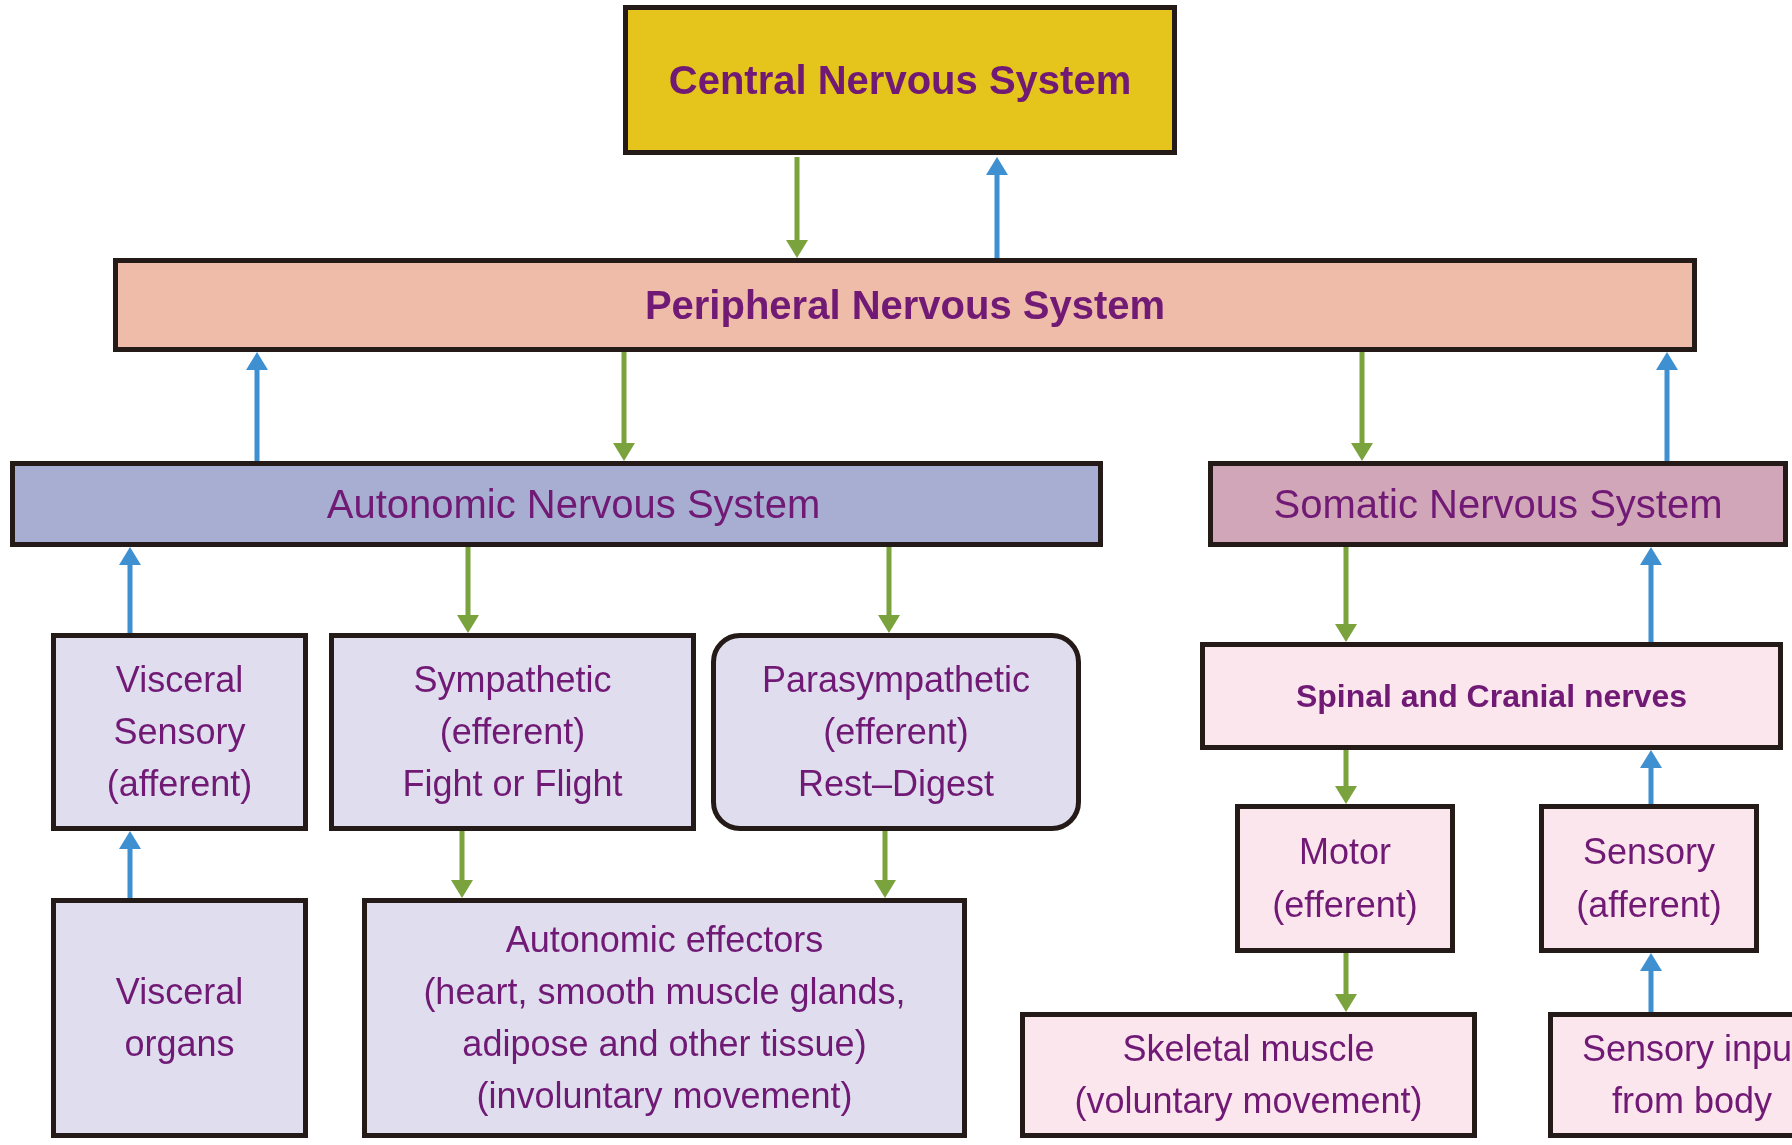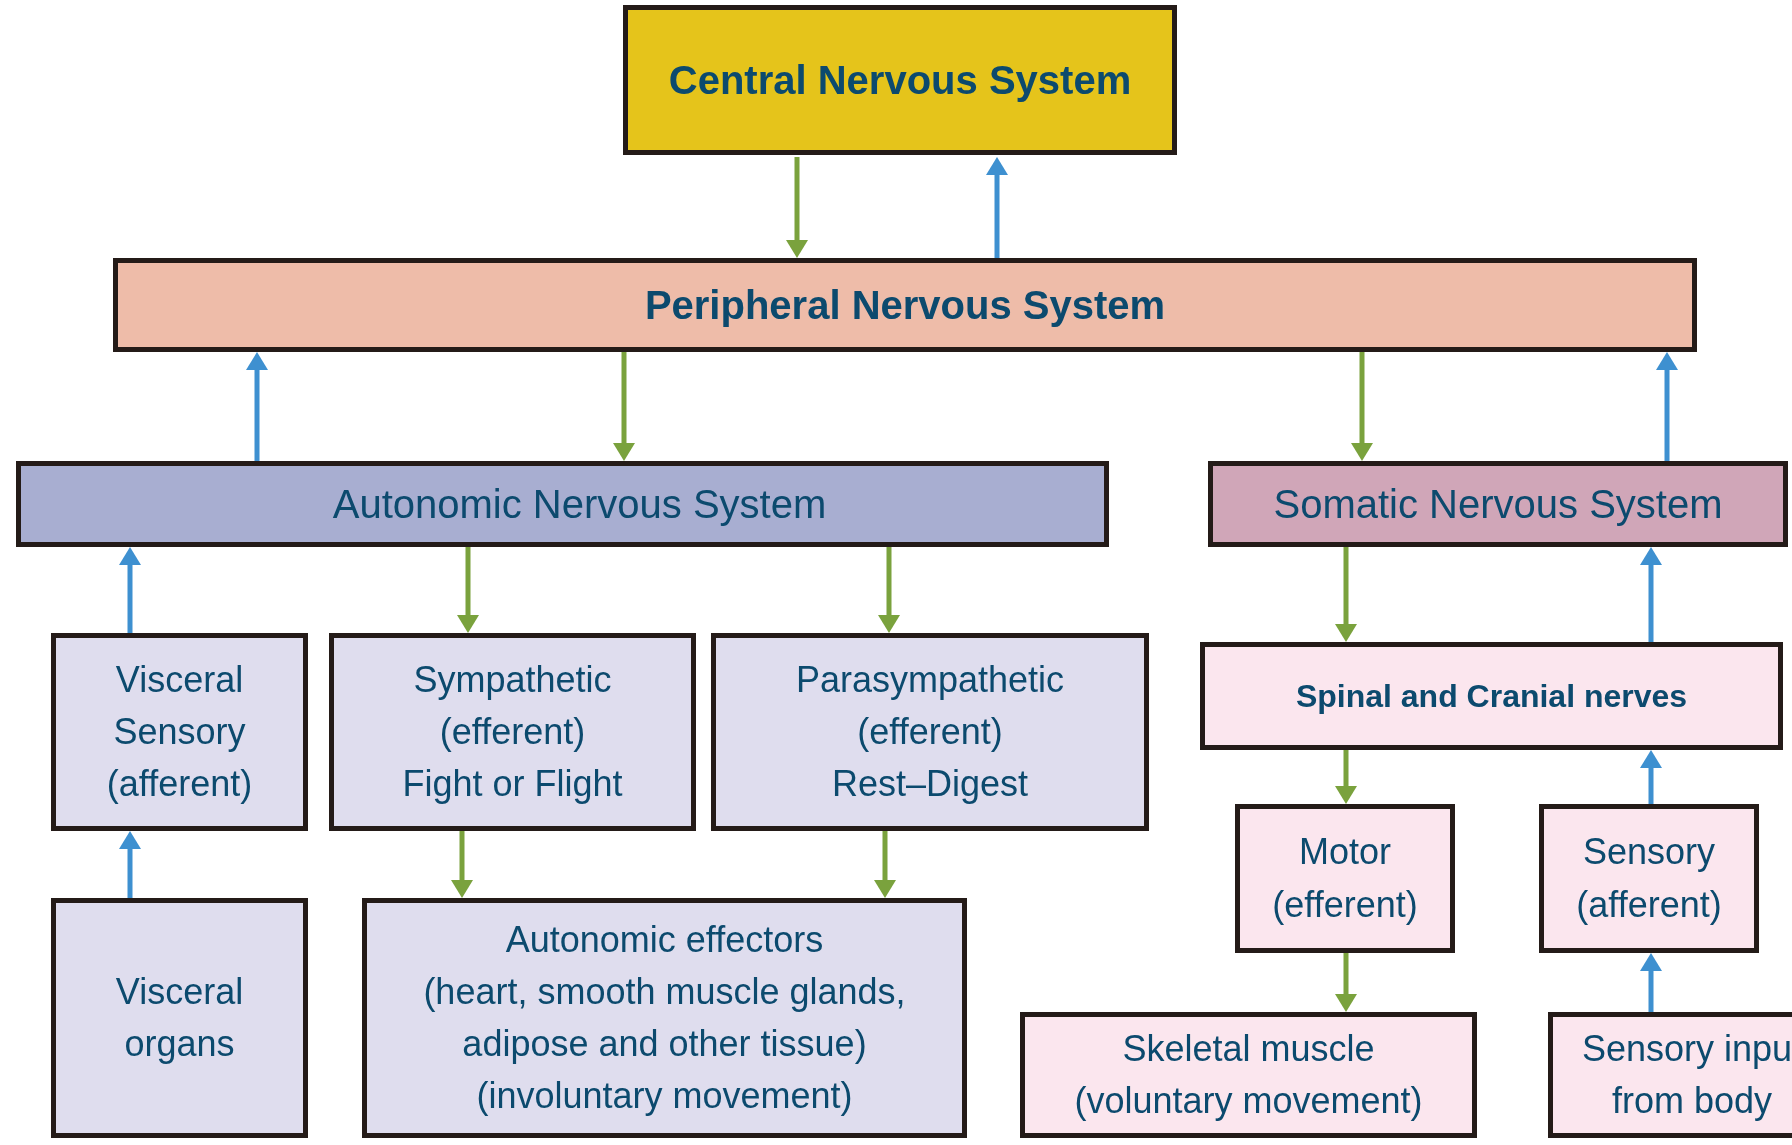--- a/index.html
+++ b/index.html
@@ -46,21 +46,21 @@
     border-right:11px solid transparent;
   }
   .arrow.down .head{bottom:0;border-top:18px solid;}
   .arrow.up .head{top:0;border-bottom:18px solid;}
   .efferent{color:var(--efferent_arrow,#7aa23d);}
   .afferent{color:var(--afferent_arrow,#3e90d0);}
 </style>
 </head>
 <body>
 
-<div class="stage" style="color: #0c4a6e;">
+<div class="stage" style="color: #701a75;">
 
   <div class="box fill-cns" style="left:623px;top:5px;width:554px;height:150px;">
     <div class="t-bold">Central Nervous System</div>
   </div>
 
   <div class="arrow down efferent" style="left:785px;top:157px;height:101px;">
     <div class="shaft"></div>
     <div class="head"></div>
   </div>
   <div class="arrow up afferent" style="left:985px;top:157px;height:101px;">
@@ -82,21 +82,21 @@
   </div>
   <div class="arrow down efferent" style="left:1350px;top:352px;height:109px;">
     <div class="shaft"></div>
     <div class="head"></div>
   </div>
   <div class="arrow up afferent" style="left:1655px;top:352px;height:109px;">
     <div class="shaft"></div>
     <div class="head"></div>
   </div>
 
-  <div class="box fill-ans" style="left:16px;top:461px;width:1093px;height:86px;padding-left:34px;">
+  <div class="box fill-ans" style="left:10px;top:461px;width:1093px;height:86px;padding-left:34px;">
     <div class="t-row">Autonomic Nervous System</div>
   </div>
   <div class="box fill-sns" style="left:1208px;top:461px;width:580px;height:86px;">
     <div class="t-row">Somatic Nervous System</div>
   </div>
 
   <div class="arrow up afferent" style="left:118px;top:547px;height:86px;">
     <div class="shaft"></div>
     <div class="head"></div>
   </div>
@@ -112,21 +112,21 @@
   <div class="box fill-ans-child" style="left:5px;top:633px;width:257px;height:198px;">
     <div class="t-child">Visceral</div>
     <div class="t-child">Sensory</div>
     <div class="t-child">(afferent)</div>
   </div>
   <div class="box fill-ans-child" style="left:283px;top:633px;width:367px;height:198px;">
     <div class="t-child">Sympathetic</div>
     <div class="t-child">(efferent)</div>
     <div class="t-child">Fight or Flight</div>
   </div>
-  <div class="box fill-ans-child" style="left:665px;top:633px;width:438px;height:198px;">
+  <div class="box fill-ans-child" style="left:665px;top:633px;width:370px;height:198px;border-radius:29px;">
     <div class="t-child">Parasympathetic</div>
     <div class="t-child">(efferent)</div>
     <div class="t-child">Rest–Digest</div>
   </div>
 
   <div class="arrow up afferent" style="left:118px;top:831px;height:67px;">
     <div class="shaft"></div>
     <div class="head"></div>
   </div>
   <div class="arrow down efferent" style="left:450px;top:831px;height:67px;">

